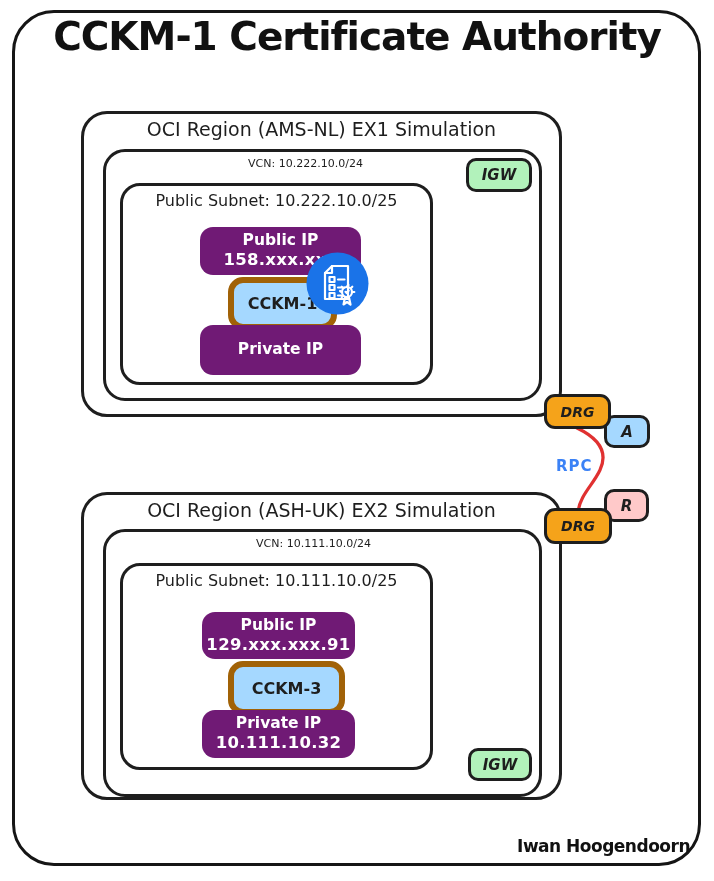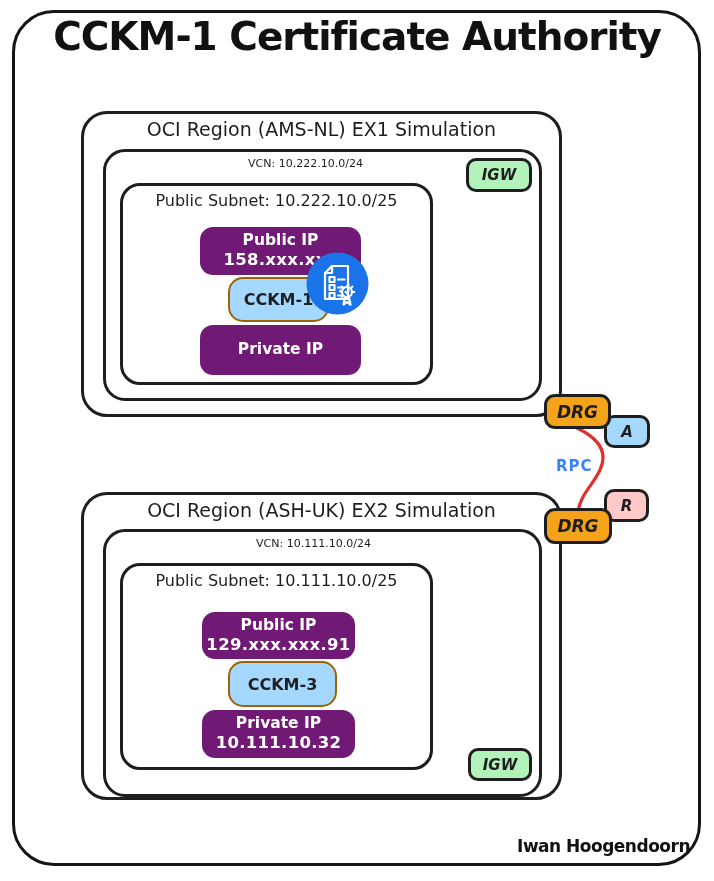--- a/index.html
+++ b/index.html
@@ -26,32 +26,32 @@
   .vcn-label{font-size:11px;}
   .subnet-label{font-size:16px;}
   .pill{
     position:absolute;background:#701a75;color:#ffffff;border-radius:13px;
     display:flex;flex-direction:column;align-items:center;justify-content:center;
     line-height:1.25;font-weight:600;
   }
   .pill .l1{font-size:15.5px;}
   .pill .l2{font-size:16.5px;letter-spacing:.3px;}
   .instance{
-    position:absolute;background:#a5d8ff;border:2px solid #a16207;border-radius:15px;
+    position:absolute;background:#a5d8ff;border:6px solid #a16207;border-radius:15px;
     display:flex;align-items:center;justify-content:center;font-size:16px;font-weight:600;
   }
   .igw{
     position:absolute;background:#b2f2bb;border:3px solid #1e1e1e;border-radius:10px;
     display:flex;align-items:center;justify-content:center;
     font-size:15px;font-style:italic;font-weight:600;
   }
   .drg{
     position:absolute;background:#f5a31a;border:3.5px solid #1e1e1e;border-radius:11px;
     display:flex;align-items:center;justify-content:center;
-    font-size:17px;font-style:italic;font-weight:700;z-index:6;
+    font-size:14px;font-style:italic;font-weight:700;z-index:6;
   }
   .badge{
     position:absolute;border:3px solid #1e1e1e;border-radius:10px;
     display:flex;align-items:center;justify-content:center;
     font-size:15px;font-style:italic;font-weight:600;z-index:5;
   }
   .badge-a{background:#a5d8ff;}
   .badge-r{background:#ffc9c9;}
   .rpc-label{
     position:absolute;left:556px;top:457px;color:#3b82f6;

